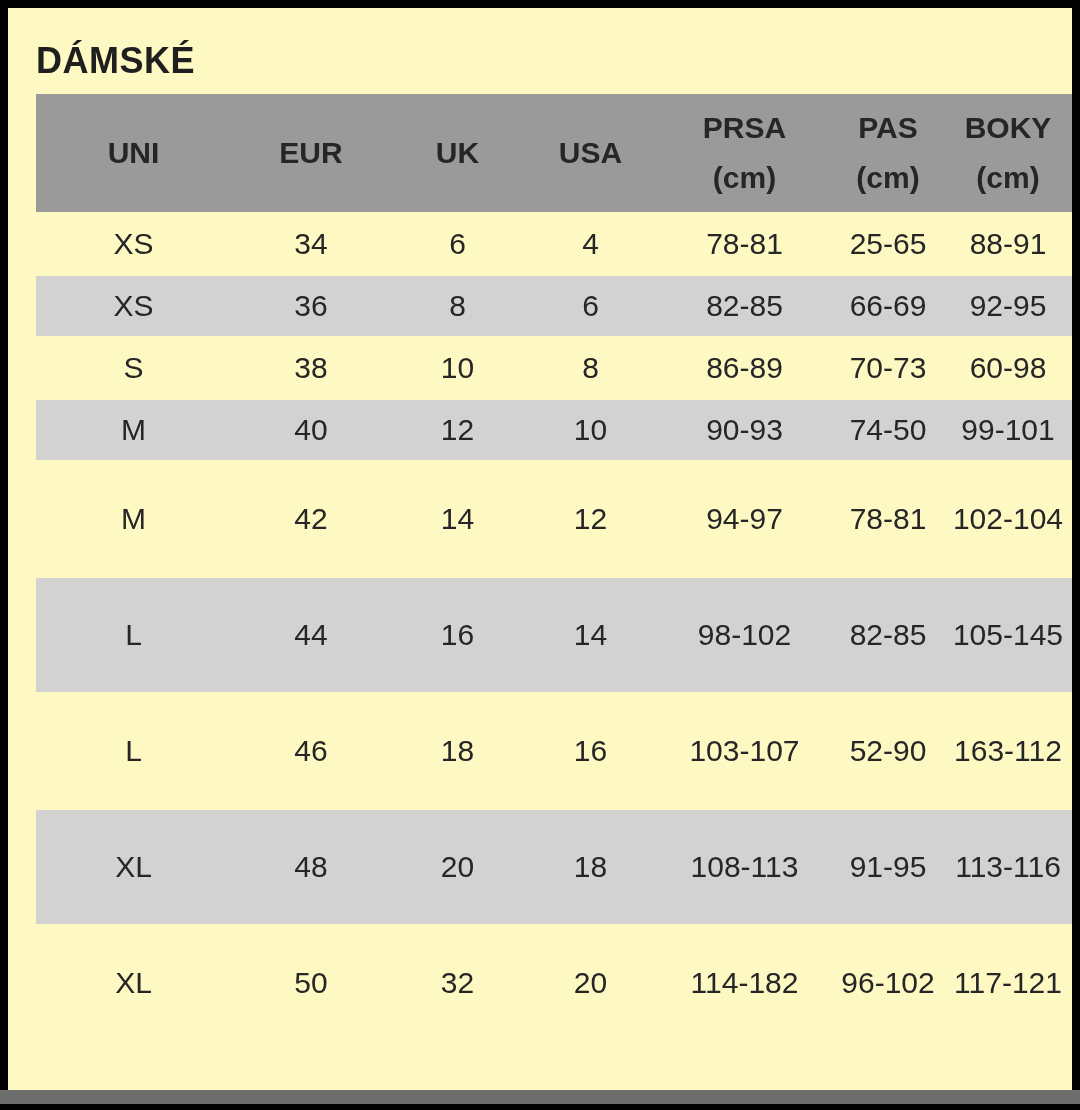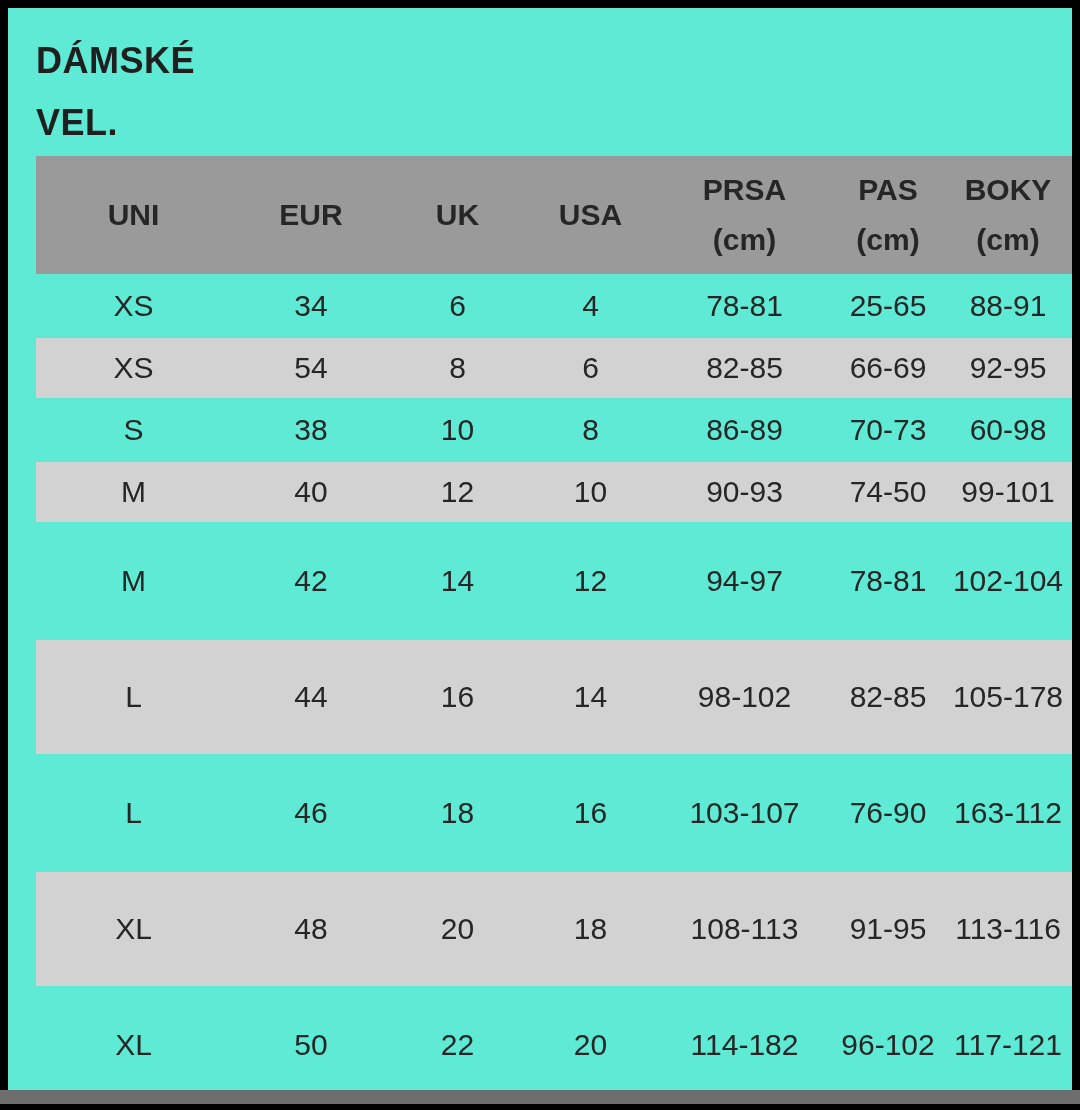--- a/index.html
+++ b/index.html
@@ -10,21 +10,21 @@
     background: #000000;
     overflow: hidden;
     font-family: "Liberation Sans", sans-serif;
   }
   .frame {
     position: absolute;
     top: 8px;
     left: 8px;
     width: 1064px;
     height: 1082px;
-    background: #5eead4;
+    background: #fef9c3;
     overflow: hidden;
   }
   .page-title {
     padding: 22px 0 0 28px;
     font-size: 36px;
     font-weight: bold;
     color: #1f1f1f;
     line-height: 62px;
     letter-spacing: 0.5px;
   }
@@ -73,21 +73,20 @@
     height: 14px;
     background: #6e6e6e;
   }
 </style>
 </head>
 <body>
 
 <div class="frame">
   <div class="page-title">
     <div>DÁMSKÉ</div>
-    <div>VEL.</div>
   </div>
 
   <table class="size-table">
     <colgroup>
       <col class="c-uni">
         <col class="c-eur">
         <col class="c-uk">
         <col class="c-usa">
       <col class="c-prsa">
         <col class="c-pas">
@@ -126,21 +125,21 @@
           <td>XS</td>
           <td>34</td>
           <td>6</td>
           <td>4</td>
           <td>78-81</td>
           <td>25-65</td>
           <td>88-91</td>
         </tr>
         <tr class="short">
           <td>XS</td>
-          <td>54</td>
+          <td>36</td>
           <td>8</td>
           <td>6</td>
           <td>82-85</td>
           <td>66-69</td>
           <td>92-95</td>
         </tr>
         <tr class="short">
           <td>S</td>
           <td>38</td>
           <td>10</td>
@@ -167,44 +166,44 @@
           <td>78-81</td>
           <td>102-104</td>
         </tr>
         <tr class="tall">
           <td>L</td>
           <td>44</td>
           <td>16</td>
           <td>14</td>
           <td>98-102</td>
           <td>82-85</td>
-          <td>105-178</td>
+          <td>105-145</td>
         </tr>
         <tr class="tall">
           <td>L</td>
           <td>46</td>
           <td>18</td>
           <td>16</td>
           <td>103-107</td>
-          <td>76-90</td>
+          <td>52-90</td>
           <td>163-112</td>
         </tr>
         <tr class="tall">
           <td>XL</td>
           <td>48</td>
           <td>20</td>
           <td>18</td>
           <td>108-113</td>
           <td>91-95</td>
           <td>113-116</td>
         </tr>
         <tr class="tall">
           <td>XL</td>
           <td>50</td>
-          <td>22</td>
+          <td>32</td>
           <td>20</td>
           <td>114-182</td>
           <td>96-102</td>
           <td>117-121</td>
         </tr>
       </tbody>
   </table>
 </div>
 
 <div class="bottom-bar"></div>

